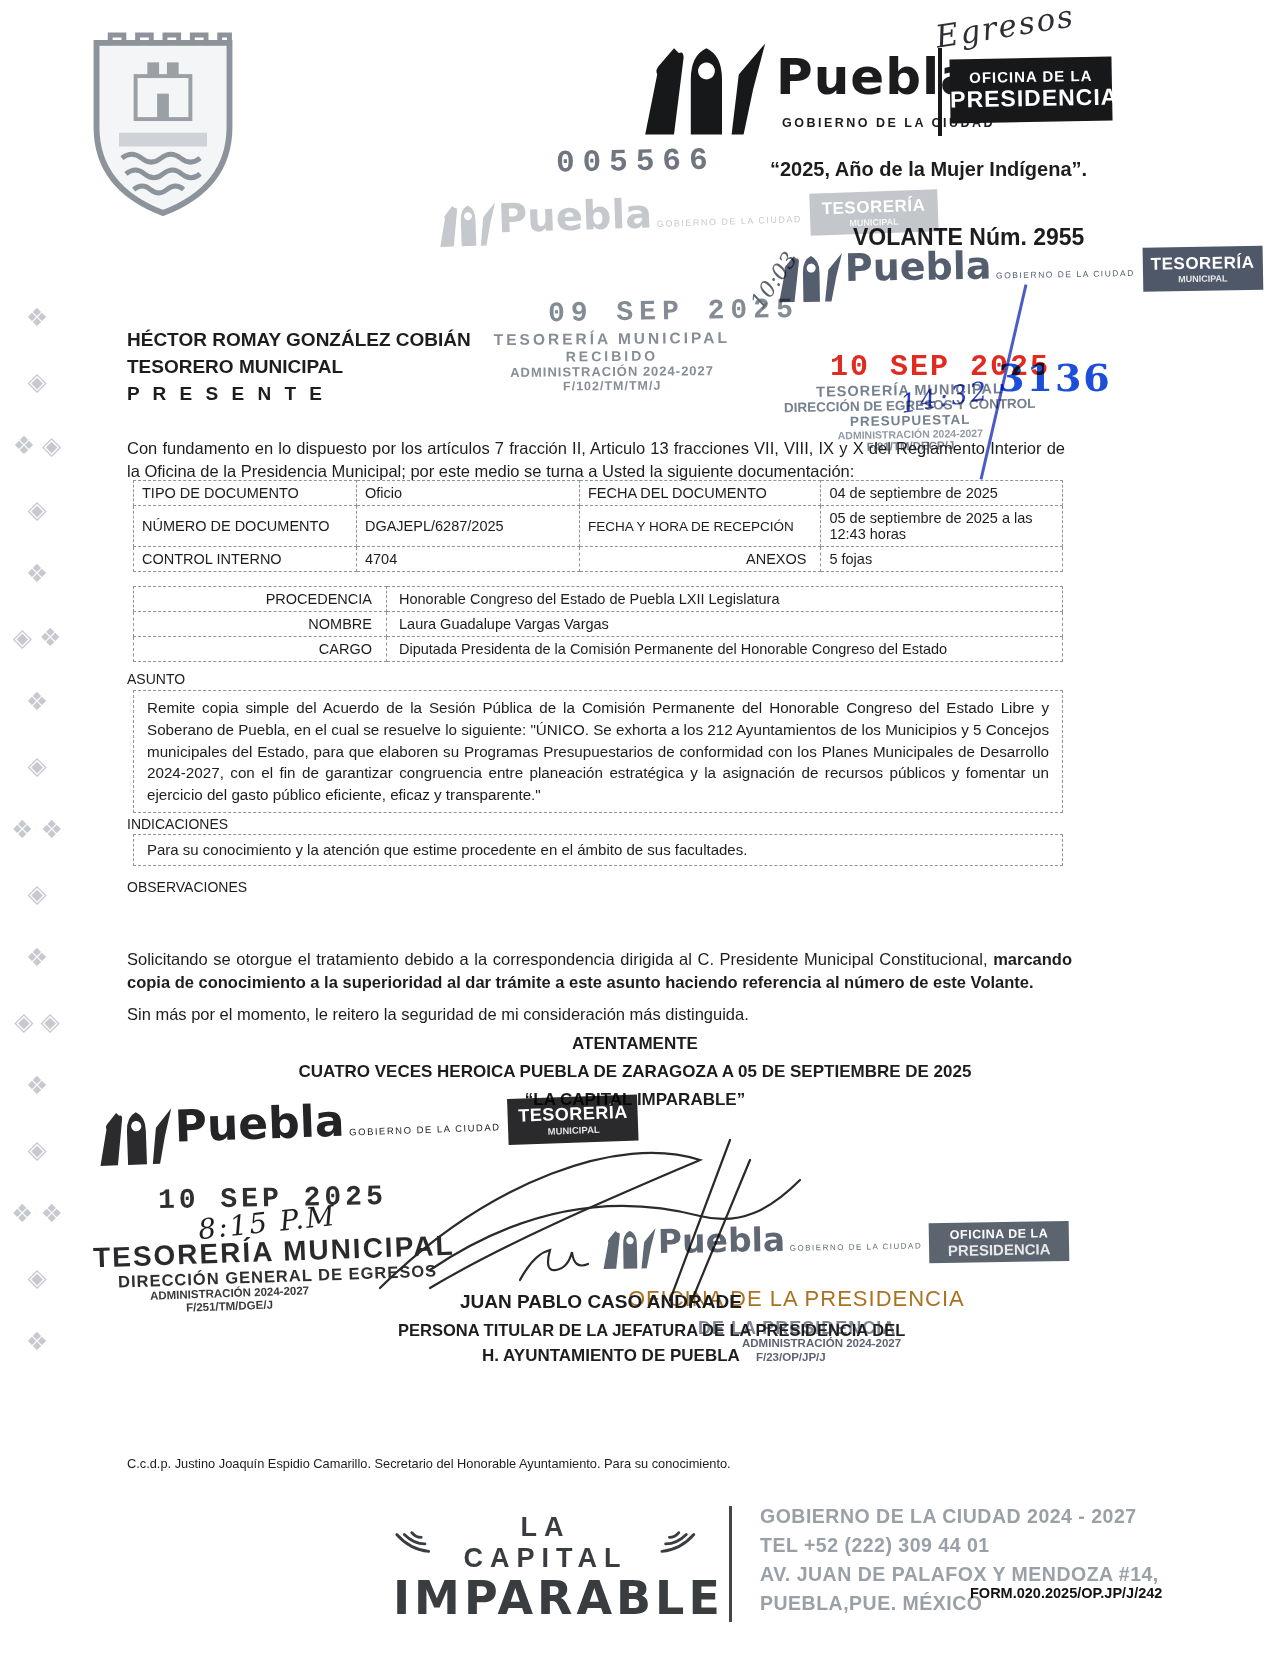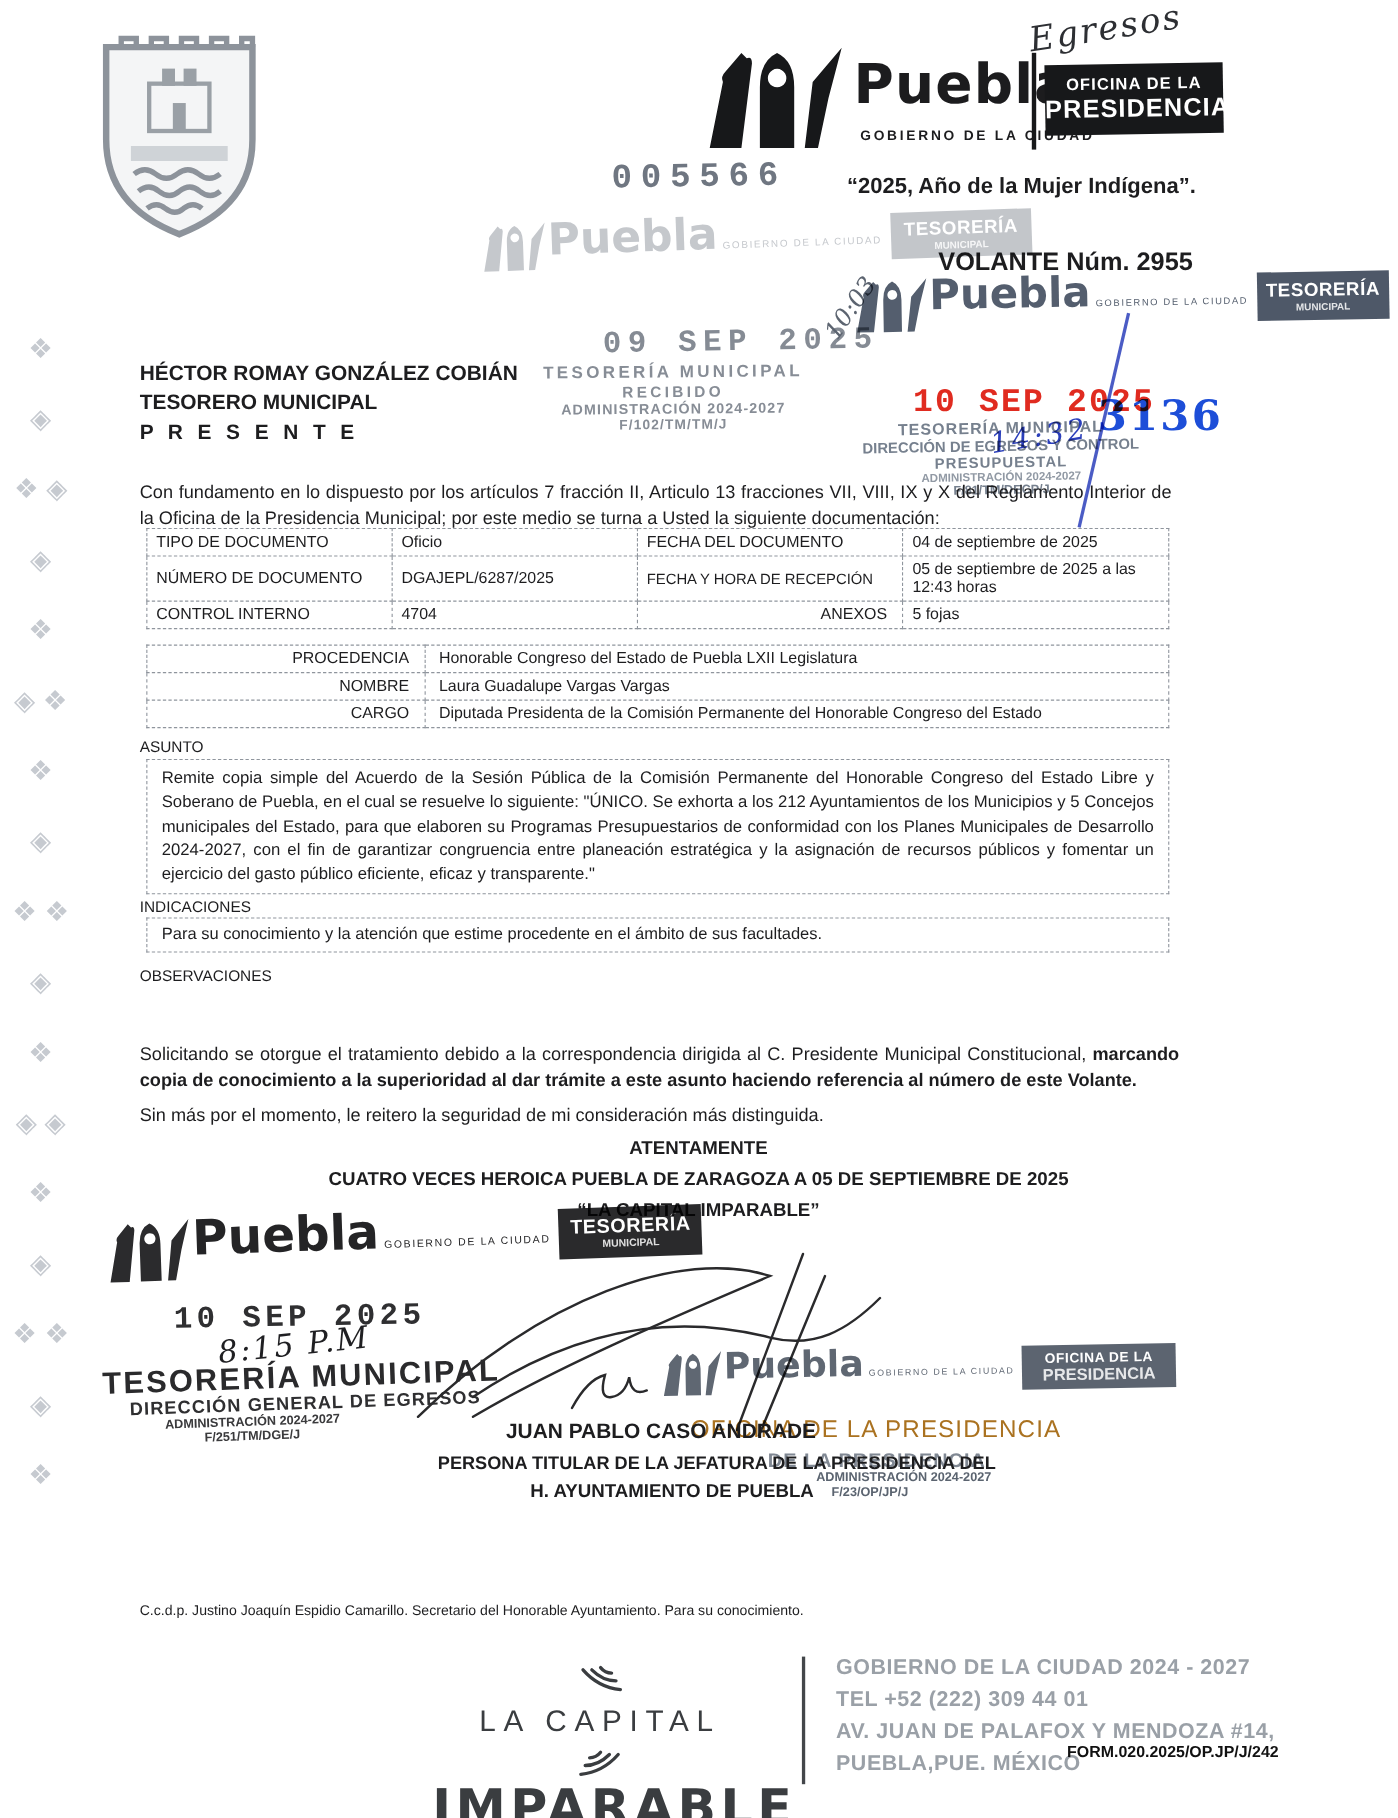--- a/index.html
+++ b/index.html
@@ -111,21 +111,21 @@
   .ghost1{left:628px;top:1286px;font-size:22px;font-weight:normal;letter-spacing:1px;color:#a16207;opacity:.9;}
   .ghost2{left:698px;top:1318px;font-size:18px;font-weight:bold;letter-spacing:1px;color:#6a7380;opacity:.85;}
   .ghost3{left:742px;top:1337px;font-size:11.5px;font-weight:bold;color:#5b6470;}
   .ghost4{left:756px;top:1351px;font-size:11.5px;font-weight:bold;color:#5b6470;}
   .sig-name{left:460px;top:1291px;font-size:19px;font-weight:bold;z-index:4;}
   .sig-role{left:398px;top:1321px;font-size:16.5px;font-weight:bold;z-index:4;}
   .sig-org{left:482px;top:1346px;font-size:17px;font-weight:bold;z-index:4;}
   
   .cc{left:127px;top:1456px;font-size:12.8px;}
   .cap-logo{left:393px;top:1512px;width:305px;text-align:center;color:#3a3d40;}
-  .cap-top{display:flex;align-items:center;justify-content:center;gap:8px;font-size:27px;font-weight:normal;letter-spacing:7px;flex-direction:column;}
+  .cap-top{display:flex;align-items:center;justify-content:center;gap:8px;font-size:27px;font-weight:bold;letter-spacing:7px;}
   .cap-bottom{font-size:46px;font-weight:bold;letter-spacing:4px;line-height:1.05;font-family:"DejaVu Sans",sans-serif;}
   .f-divider{left:729px;top:1506px;width:2.5px;height:116px;background:#43464a;}
   .f-right{left:760px;top:1502px;font-size:19.5px;line-height:29px;color:#9aa0a7;font-weight:bold;letter-spacing:.5px;}
   .form-code{left:970px;top:1585px;font-size:14.5px;font-weight:bold;color:#111;}
 </style>
 </head>
 <body>
 
 <div class="page">
 

